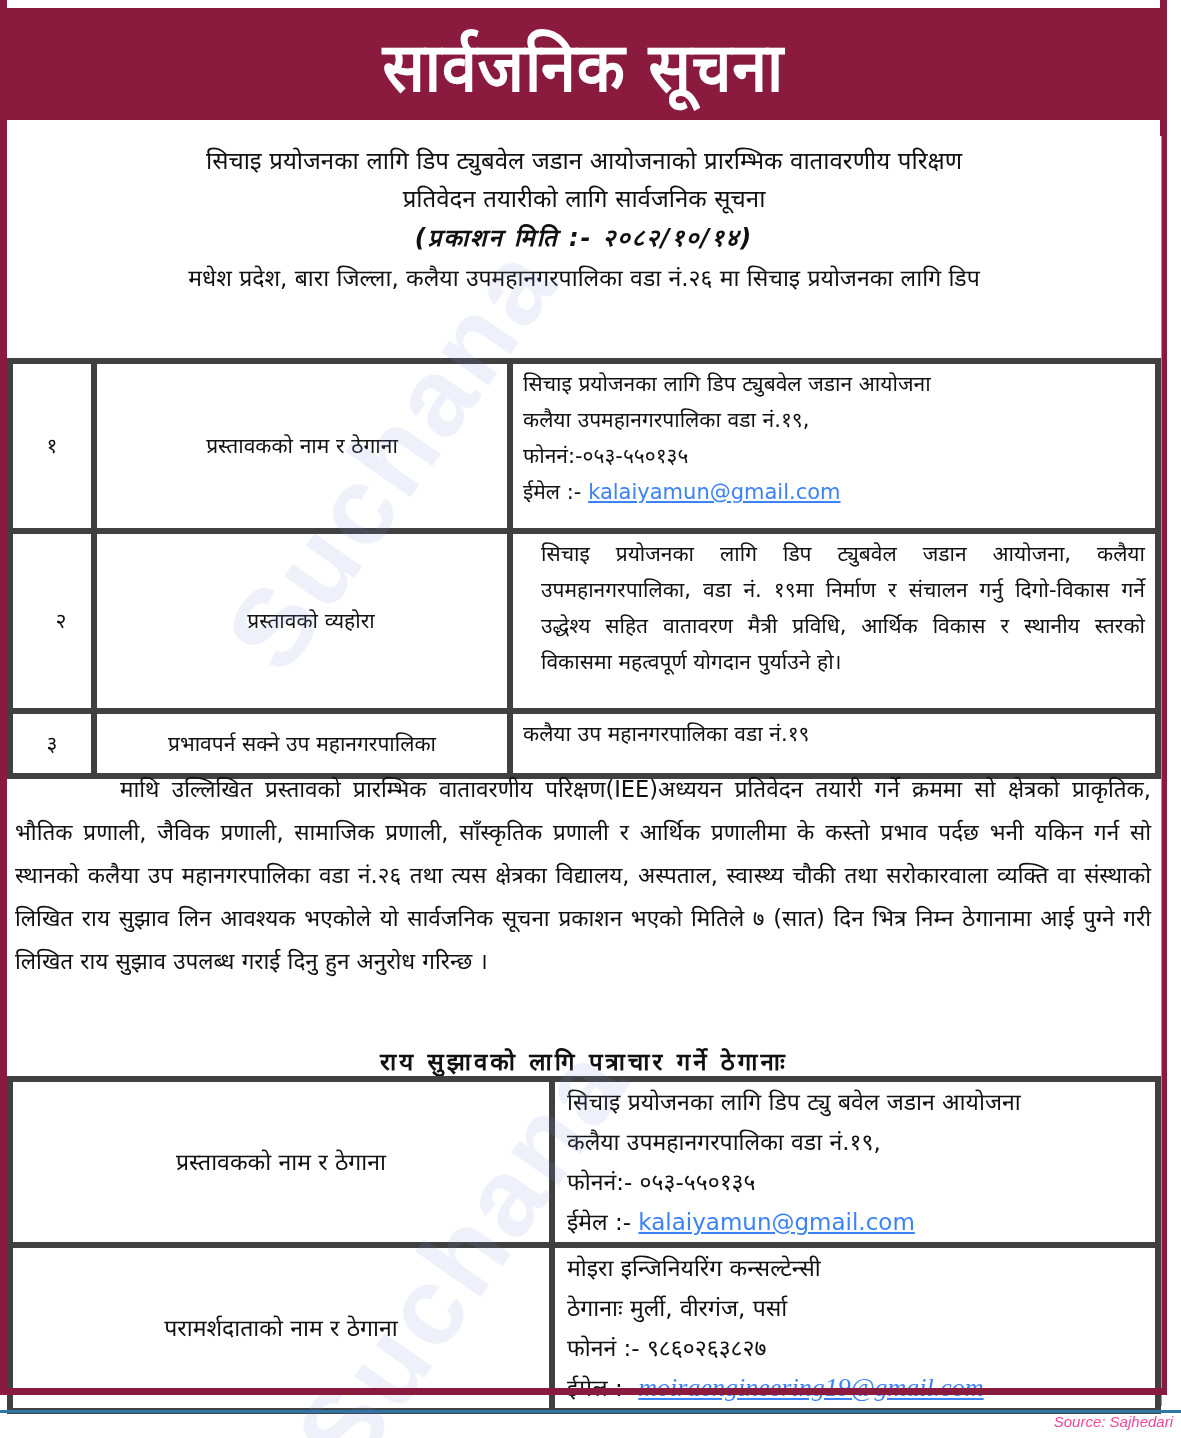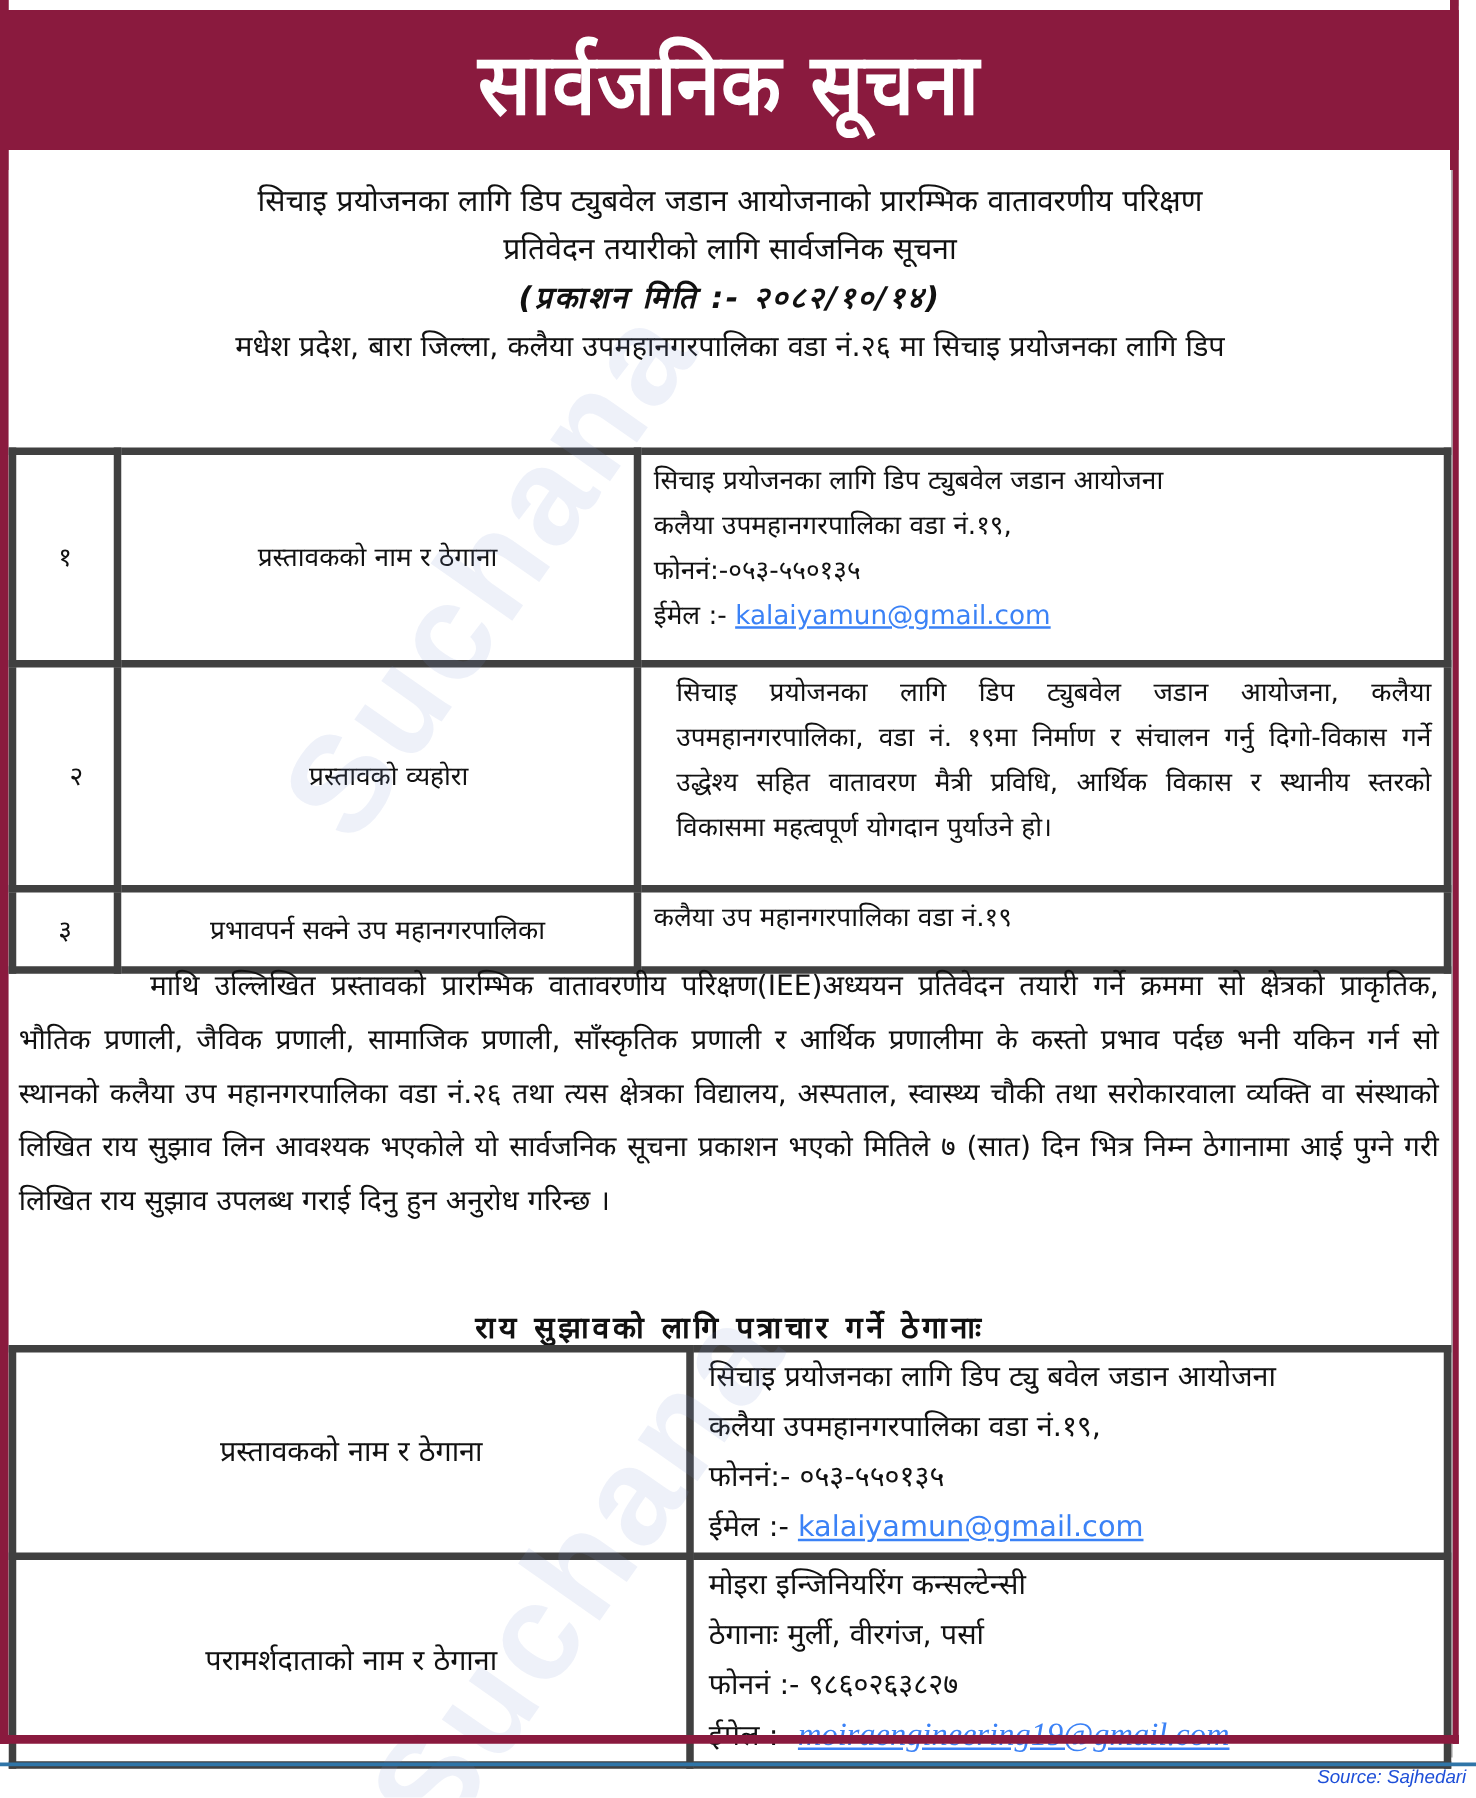--- a/index.html
+++ b/index.html
@@ -47,21 +47,21 @@
   }
   .para .indent { display:inline-block; width:105px; }
   .corr-heading { position:absolute; left:0; top:888px; width:1154px; text-align:center; font-size:24px; font-weight:bold; letter-spacing:3px; line-height:36px;margin-top:20px; }
   .t2 { top:940px; }
   .t2 td.lbl2 { width:512px; text-align:center; vertical-align:middle; }
   .t2 tr.r1 td { height:158px; }
   .t2 tr.r2 td { height:160px; }
   .t2 td { font-size:23px !important; line-height:40px !important; padding:0 12px !important; }
   .bottom-line { position:absolute; left:0; top:1388px; width:1167px; height:7px; background:#8a1a3e; }
   .blue-line { position:absolute; left:0; top:1410px; width:1181px; height:3px; background:#2f75a8; }
-  .source { position:absolute; right:8px; top:1413px; font-family:"Liberation Sans",sans-serif; font-style:italic; font-size:15px; color:#1d4ed8; }
+  .source { position:absolute; right:8px; top:1413px; font-family:"Liberation Sans",sans-serif; font-style:italic; font-size:15px; color:#ec4899; }
   .watermark {
     position:absolute; left:200px; top:620px; font-family:"Liberation Sans",sans-serif; font-weight:bold;
     font-size:110px; color:rgba(120,150,210,0.13); transform:rotate(-55deg); transform-origin:left top;
     pointer-events:none; letter-spacing:4px;
   }
   .watermark2 { left:270px; top:1420px; }
 </style>
 </head>
 <body>
 

